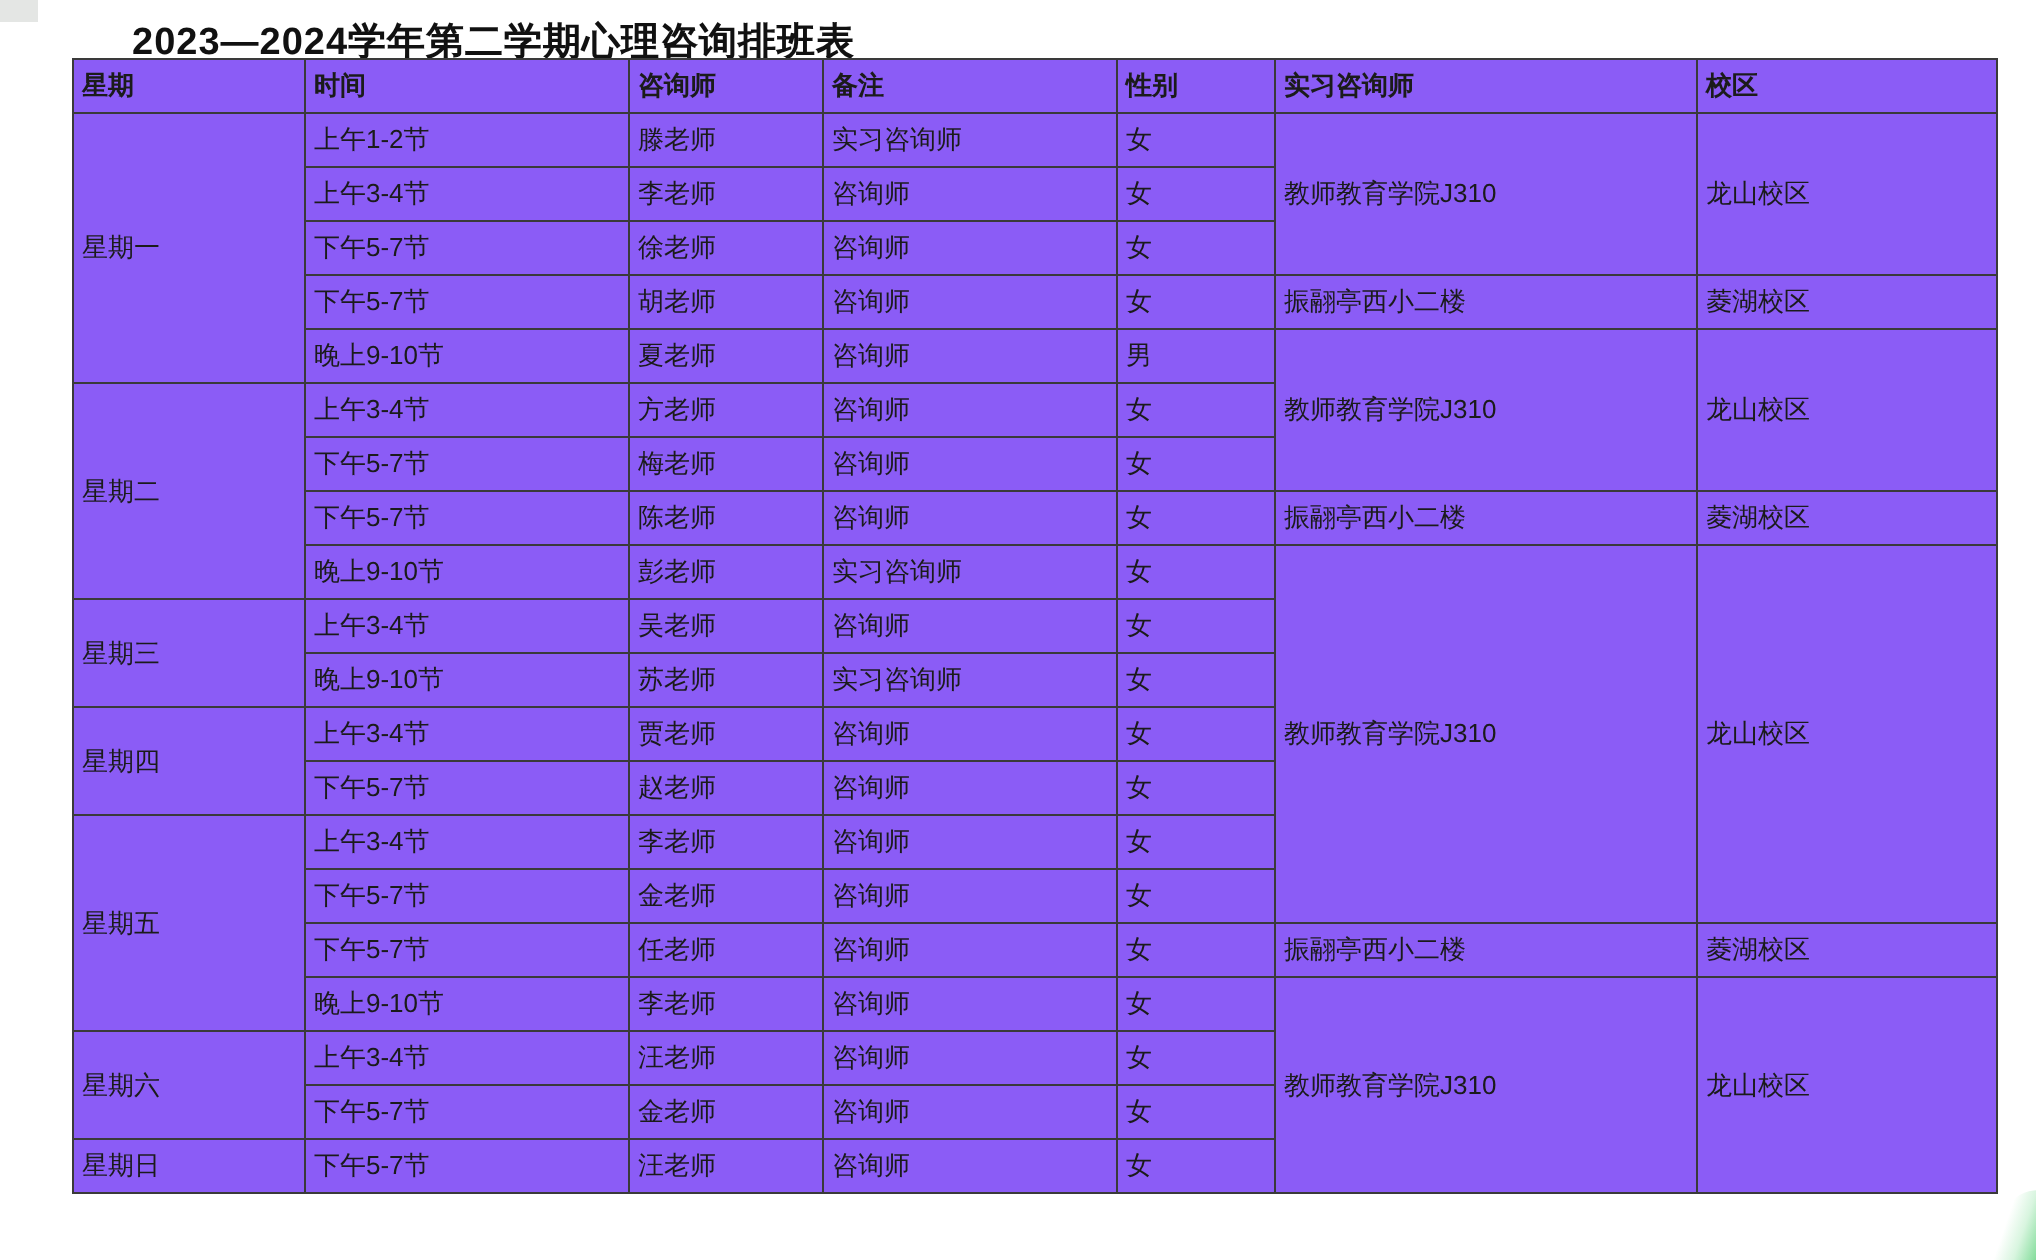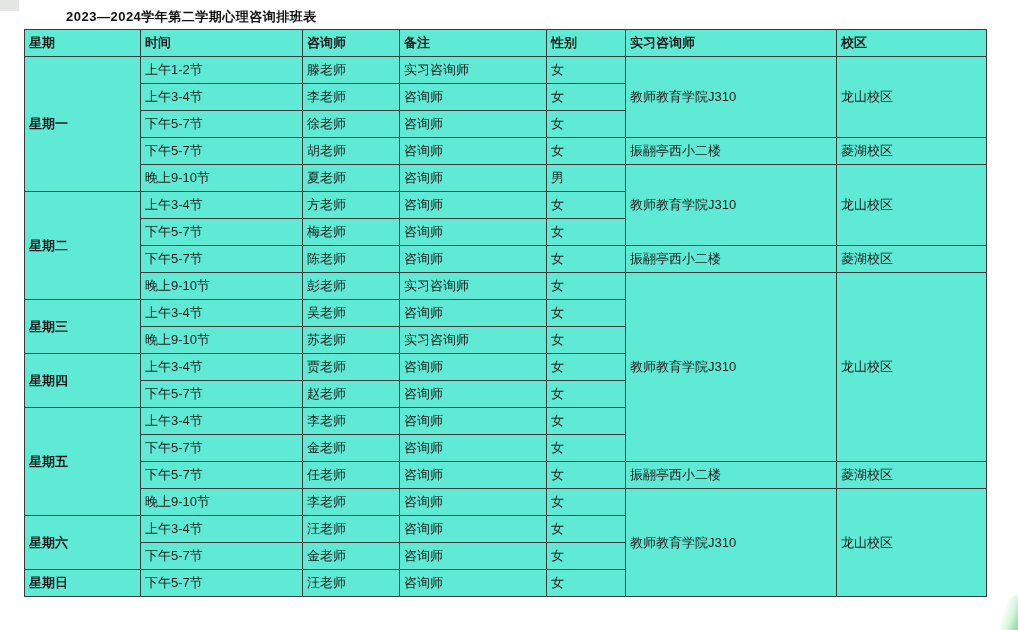--- a/index.html
+++ b/index.html
@@ -6,46 +6,46 @@
   html, body {
     width: 1018px; height: 630px;
     background: #ffffff;
     font-family: "Liberation Sans", sans-serif;
     overflow: hidden;
     position: relative;
   }
   .page-title {
     position: absolute;
     left: 66px; top: 8px;
-    font-size: 13px;
+    font-size: 19px;
     font-weight: bold;
     color: #111;
     letter-spacing: 0.5px;
   }
   table.schedule {
     position: absolute;
-    left: 24px; top: 29px;
+    left: 36px; top: 29px;
     width: 962px;
     border-collapse: collapse;
     table-layout: fixed;
-    background: #5eead4;
+    background: #8b5cf6;
   }
   table.schedule th, table.schedule td {
     border: 1px solid #3a3a3a;
     padding: 2px 4px;
     font-size: 13px;
     color: #1b1b1b;
     text-align: left;
     vertical-align: middle;
     overflow: hidden;
     white-space: nowrap;
   }
   table.schedule tr { height: 27px; }
   table.schedule th { font-weight: bold; }
-  td.day-cell { font-weight: bold; }
+  td.day-cell { font-weight: normal; }
   
   .corner-block {
     position: absolute;
     left: 0; top: 0;
     width: 19px; height: 11px;
     background: #e4e6e4;
   }
   .leaf-decor {
     position: absolute;
     right: -9px; bottom: -8px;

